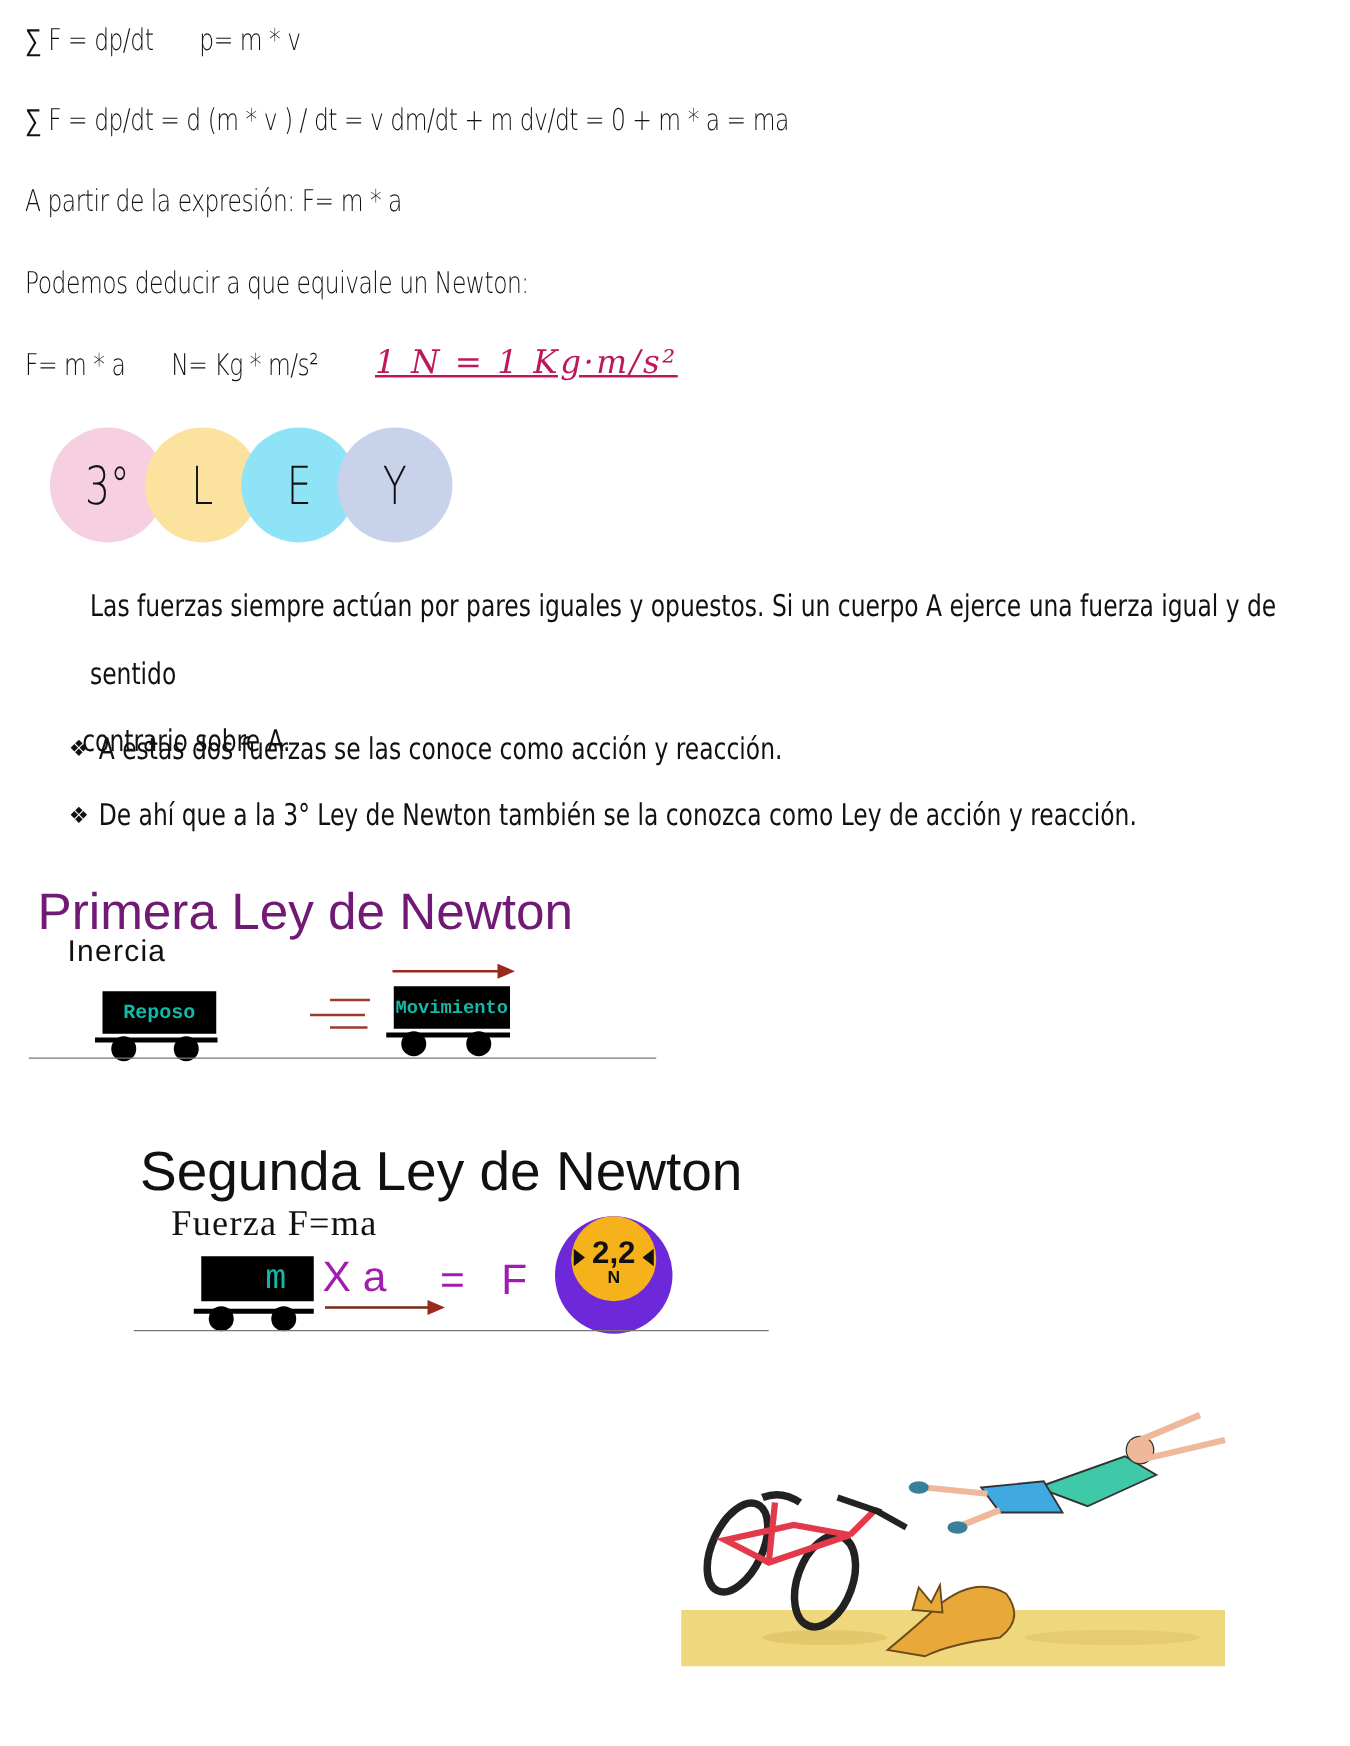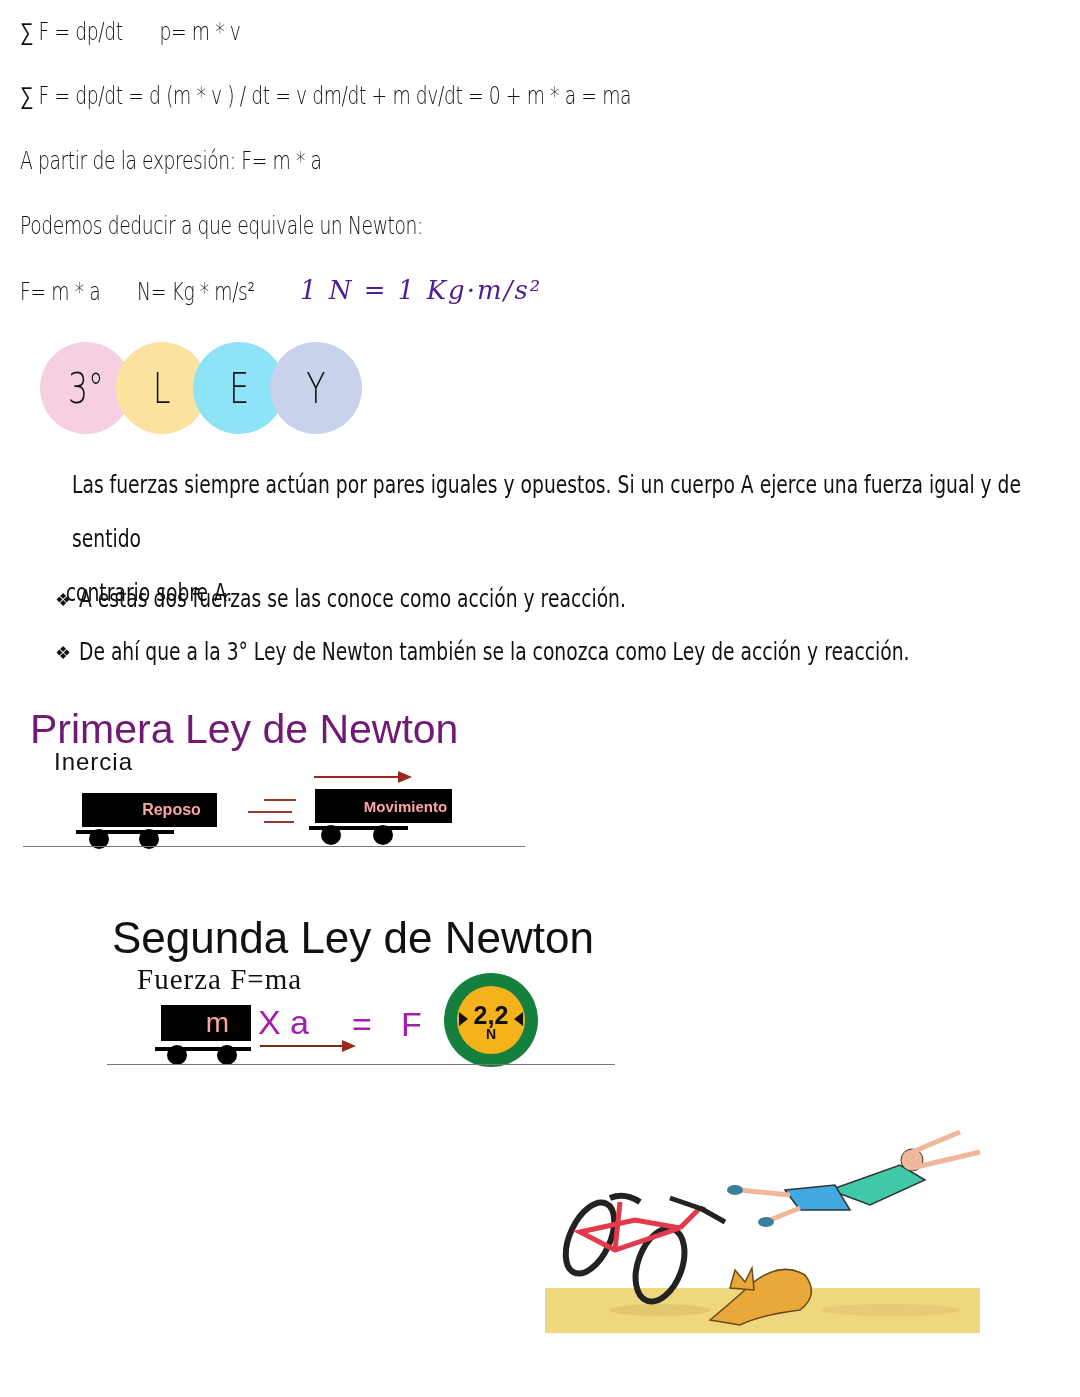--- a/index.html
+++ b/index.html
@@ -11,22 +11,22 @@
       position: absolute; font-family: "DejaVu Sans", sans-serif;
       font-stretch: condensed; font-weight: 300; color: #111;
       transform-origin: left top; white-space: nowrap; letter-spacing: -0.5px;
     }
     .eq1 { left: 20px; top: 18px; font-size: 24px; transform: scaleX(0.78); }
     .eq2 { left: 20px; top: 82px; font-size: 24px; transform: scaleX(0.78); }
     .line3 { left: 20px; top: 147px; font-size: 24px; transform: scaleX(0.78); }
     .line4 { left: 20px; top: 212px; font-size: 24px; transform: scaleX(0.78); }
     .line5 { left: 20px; top: 278px; font-size: 24px; transform: scaleX(0.78); }
     .handwritten {
-      position: absolute; left: 300px; top: 275px; font-size: 26px; color: #4c1d95;
-      font-family: "DejaVu Serif", serif; font-style: italic; letter-spacing: 2px;
+      position: absolute; left: 300px; top: 275px; font-size: 26px; color: #be185d;
+      font-family: "DejaVu Serif", serif; font-style: italic; letter-spacing: 2px; text-decoration: underline;
     }
     .sp { display: inline-block; width: 40px; }
 
     .ley-row { position: absolute; left: 40px; top: 342px; width: 330px; height: 92px; }
     .circle {
       position: absolute; top: 0; width: 92px; height: 92px; border-radius: 50%;
       display: flex; align-items: center; justify-content: center;
       font-size: 42px; font-weight: 300; color: #111;
       font-family: "DejaVu Sans", sans-serif;
     }
@@ -47,23 +47,23 @@
 
     .law1-title {
       position: absolute; left: 30px; top: 706px; font-size: 41px;
       font-family: "Liberation Sans", sans-serif; color: #701a75;
     }
     .law1-sub {
       position: absolute; left: 54px; top: 748px; font-size: 24px;
       font-family: "Liberation Sans", sans-serif; letter-spacing: 1px;
     }
     .cart-box {
-      position: absolute; background: #000; color: #fca5a5;
-      font-family: Liberation Sans, sans-serif; font-weight: bold;
-      display: flex; align-items: center; justify-content: center; padding-left: 44px;
+      position: absolute; background: #000; color: #14b8a6;
+      font-family: Liberation Mono, monospace; font-weight: bold;
+      display: flex; align-items: center; justify-content: center;
     }
     .axle { position: absolute; height: 4px; background: #000; }
     .wheel { position: absolute; width: 20px; height: 20px; border-radius: 50%; background: #000; }
     .ground-line { position: absolute; height: 1px; background: #777; }
     .red-arrow { position: absolute; height: 2px; background: #9b2a1e; }
     .red-arrow::after {
       content: ""; position: absolute; right: -4px; top: -5px;
       border-left: 14px solid #9b2a1e; border-top: 6px solid transparent; border-bottom: 6px solid transparent;
     }
     .speed-line { position: absolute; height: 2px; background: #9b3a2e; }
@@ -74,21 +74,21 @@
     }
     .law2-sub {
       position: absolute; left: 137px; top: 963px; font-size: 29px;
       font-family: Liberation Serif, serif; letter-spacing: 1px;
     }
     .law2-eq {
       position: absolute; font-size: 34px; font-family: "Liberation Sans", sans-serif; color: #a21caf;
     }
     .sign {
       position: absolute; left: 444px; top: 973px; width: 94px; height: 94px; border-radius: 50%;
-      background: #15803d; display: flex; align-items: center; justify-content: center;
+      background: #6d28d9; display: flex; align-items: flex-start; justify-content: center;
     }
     .sign-inner {
       width: 68px; height: 68px; border-radius: 50%; background: #f6b21b;
       position: relative; display: flex; flex-direction: column; align-items: center; justify-content: center;
       font-family: "Liberation Sans", sans-serif; font-weight: bold; color: #111;
     }
     .sign-val { font-size: 25px; line-height: 24px; margin-top: 4px; }
     .sign-unit { font-size: 14px; line-height: 14px; }
     .tri-l { position: absolute; left: 2px; top: 26px; border-left: 9px solid #111; border-top: 7px solid transparent; border-bottom: 7px solid transparent; }
     .tri-r { position: absolute; right: 2px; top: 26px; border-right: 9px solid #111; border-top: 7px solid transparent; border-bottom: 7px solid transparent; }

